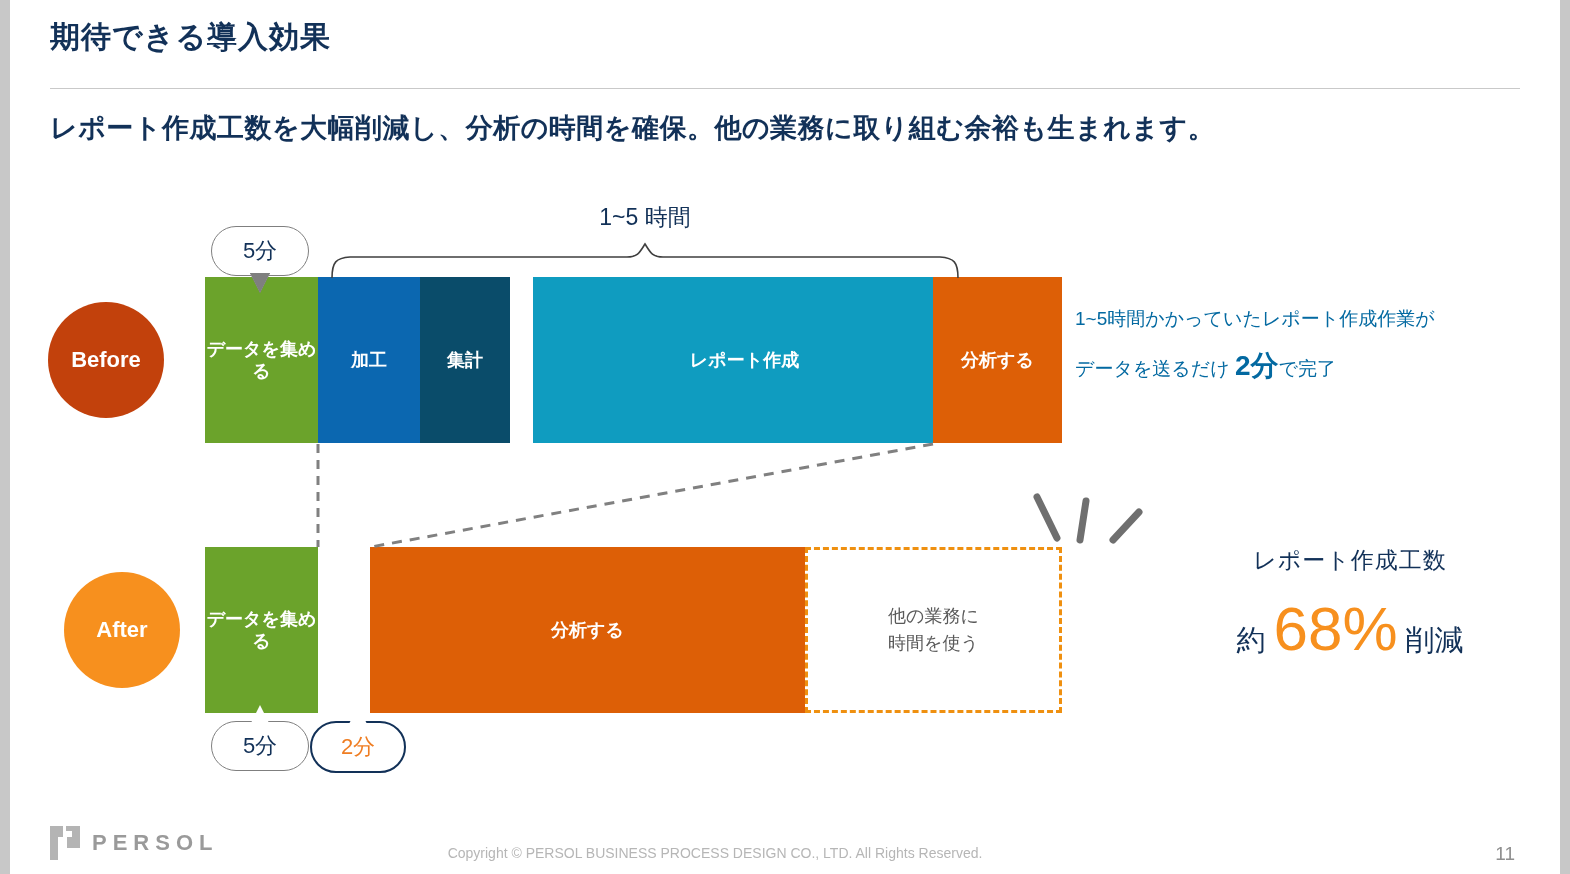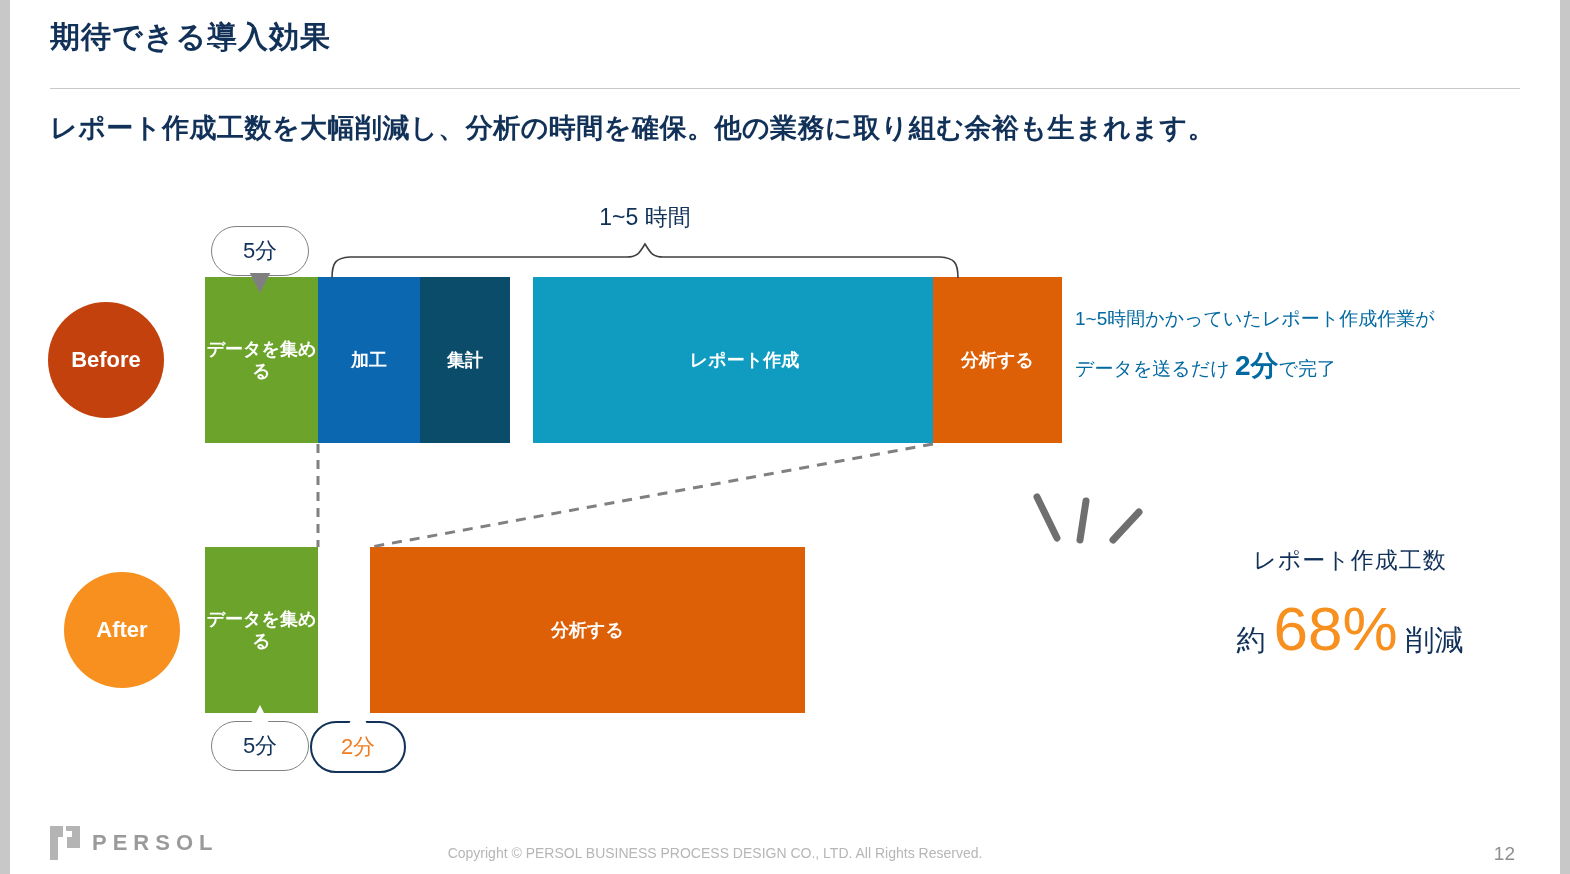--- a/index.html
+++ b/index.html
@@ -205,20 +205,24 @@
 
   <div class="bar" id="after-bar">
     <div class="seg" style="left:0px;width:113px;background:#6ba32b;">
       <span>データを集める</span>
     </div>
     <div class="seg" style="left:165px;width:435px;background:#dd5f06;">
       <span>分析する</span>
     </div>
   </div>
 
+  <div id="other-box">
+    <span style="white-space:pre-line;">他の業務に
+時間を使う</span>
+  </div>
 
   <div class="bubble up" id="bubble-5min-bot">
     <span class="tail"></span>
     <span>5分</span>
   </div>
   <div class="bubble up" id="bubble-2min">
     <span class="tail"></span>
     <span>2分</span>
   </div>
 
@@ -248,15 +252,15 @@
     <span id="logo-mark">
       <svg width="30" height="34" viewBox="0 0 30 34">
         <path d="M0,0 H13 V11 H8 V34 H0 Z" fill="#b4b4b4"></path>
         <path d="M16,0 H30 V22 H17 V11 H22 V5 H16 Z" fill="#b4b4b4"></path>
       </svg>
     </span>
     <span id="logo-text">PERSOL</span>
   </div>
 
   <div id="copyright">Copyright © PERSOL BUSINESS PROCESS DESIGN CO., LTD. All Rights Reserved.</div>
-  <div id="page-number">12</div>
+  <div id="page-number">11</div>
 
 </div>
 
 </body></html>

